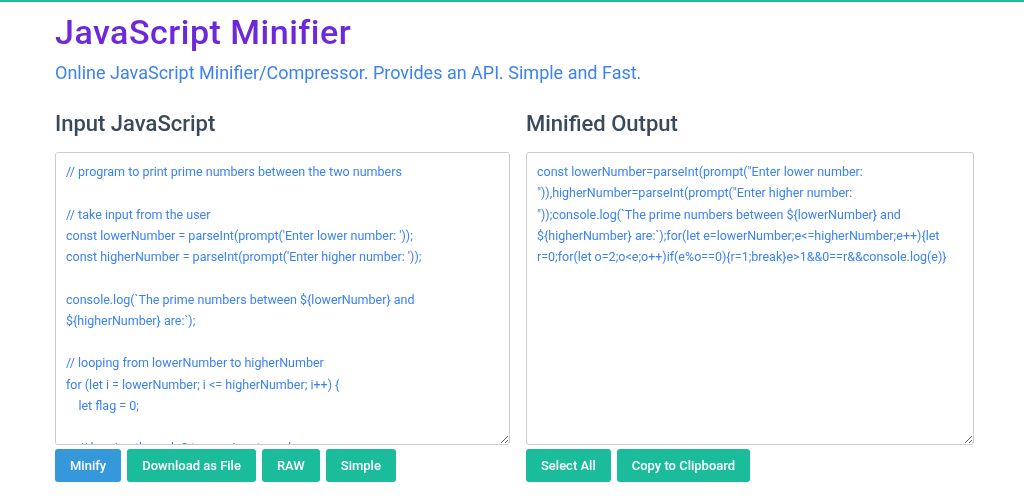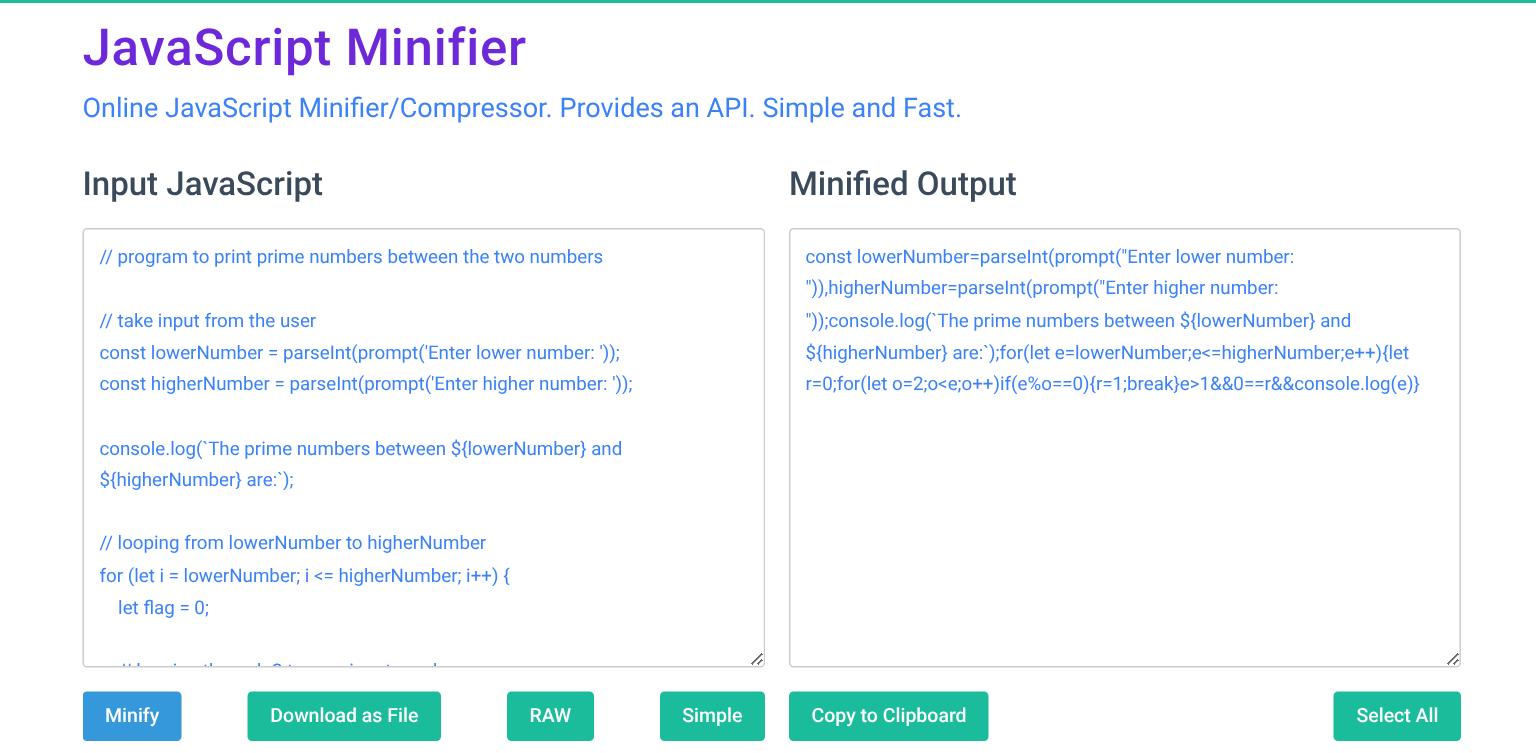--- a/index.html
+++ b/index.html
@@ -58,24 +58,23 @@
       border-radius: 3px;
       padding: 8px 10px;
       font-family: -apple-system, BlinkMacSystemFont, "Segoe UI", Roboto, Arial, sans-serif;
       font-size: 12.5px;
       line-height: 1.7;
       color: #3b82f6;
       resize: vertical;
       overflow-y: scroll;
     }
     .button-row {
-      margin-top: 12px;
+      margin-top: 0;
       display: flex;
       gap: 6px;
-      justify-content: space-between;
     }
     button {
       border: none;
       color: #fff;
       padding: 9px 15px;
       font-size: 13px;
       font-weight: 500;
       border-radius: 3px;
       cursor: pointer;
       font-family: inherit;
@@ -118,18 +117,18 @@
         <button class="teal">Download as File</button>
         <button class="teal">RAW</button>
         <button class="teal">Simple</button>
       </div>
     </div>
 
     <div class="panel panel-right">
       <h2 class="panel-heading">Minified Output</h2>
       <textarea style="">const lowerNumber=parseInt(prompt("Enter lower number: ")),higherNumber=parseInt(prompt("Enter higher number: "));console.log(`The prime numbers between ${lowerNumber} and ${higherNumber} are:`);for(let e=lowerNumber;e&lt;=higherNumber;e++){let r=0;for(let o=2;o&lt;e;o++)if(e%o==0){r=1;break}e&gt;1&amp;&amp;0==r&amp;&amp;console.log(e)}</textarea>
       <div class="button-row">
+        <button class="teal">Select All</button>
         <button class="teal">Copy to Clipboard</button>
-        <button class="teal">Select All</button>
       </div>
     </div>
   </div>
 </div>
 
 </body></html>

